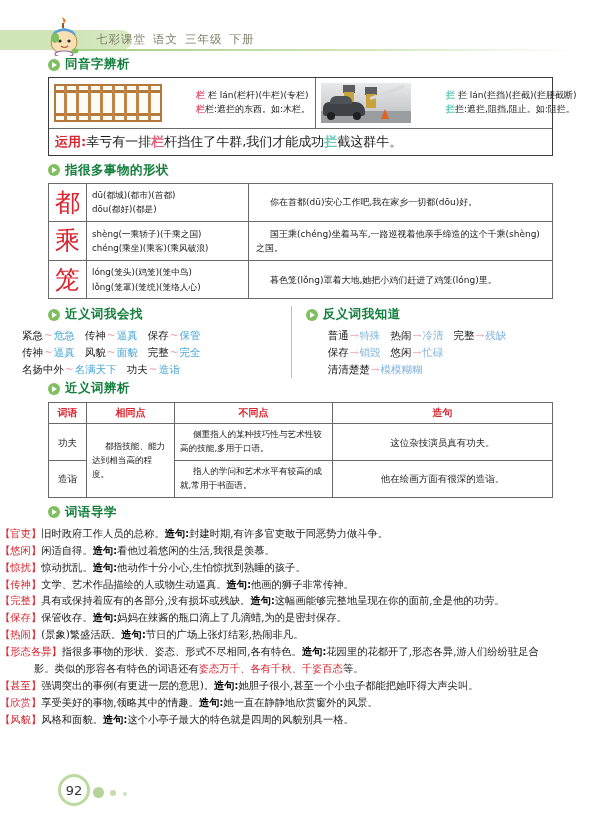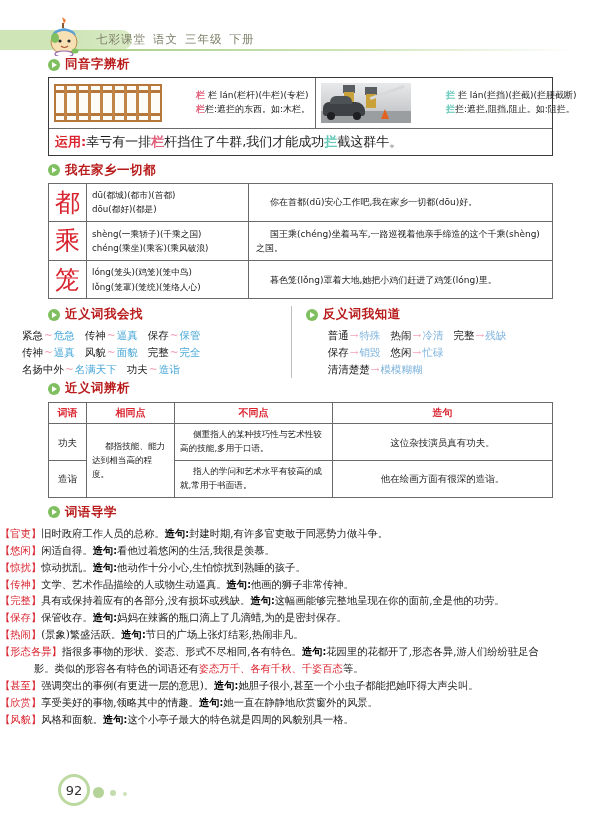--- a/index.html
+++ b/index.html
@@ -36,21 +36,21 @@
   .sec-head.indent { padding-left: 48px; }
   .bullet {
     width: 12px; height: 12px; border-radius: 50%;
     background: #7fbf5f; position: relative; flex: none;
   }
   .bullet::after {
     content: ""; position: absolute; left: 4.4px; top: 3px;
     border-left: 5px solid #fff;
     border-top: 3px solid transparent; border-bottom: 3px solid transparent;
   }
-  .sec-title { font-size: 12.5px; font-weight: bold; color: #b91c1c; letter-spacing: .5px; }
+  .sec-title { font-size: 12.5px; font-weight: bold; color: #15803d; letter-spacing: .5px; }
 
   
   .tyz-box { margin: 0 0 0 48px; width: 505px; border: 1.4px solid #3a3a3a; }
   .tyz-top { display: flex; }
   .tyz-cell { display: flex; align-items: center; padding: 5px 5px; flex: 1 1 50%; gap: 28px; }
   .tyz-cell + .tyz-cell { border-left: 1px solid #6a6a6a; }
   .tyz-txt { font-size: 9px; line-height: 1.55; color: #1a1a1a; white-space: nowrap; }
   .tyz-txt .hz { color: #e0607a; font-weight: bold; }
   .tyz-txt .hz2 { color: #63c8b8; font-weight: bold; }
   .tyz-use {
@@ -208,21 +208,21 @@
         </div>
       </div>
     </div>
     <div class="tyz-use">
       <b>运用:</b><span id="usage-sentence"><span>幸亏有一排</span><span class="r">栏</span><span>杆挡住了牛群,我们才能成功</span><span class="g">拦</span><span>截这群牛。</span></span>
     </div>
   </div>
 
   <div class="sec-head indent" style="margin-top:6px">
     <span class="bullet"></span>
-    <span class="sec-title">我在家乡一切都</span>
+    <span class="sec-title">指很多事物的形状</span>
   </div>
   <table class="dyz">
     <tbody>
       <tr>
         <td class="c-char">都</td>
         <td class="c-word">
           <div>dū(都城)(都市)(首都)</div>
           <div>dōu(都好)(都是)</div>
         </td>
         <td class="c-sent">你在首都(dū)安心工作吧,我在家乡一切都(dōu)好。</td>

